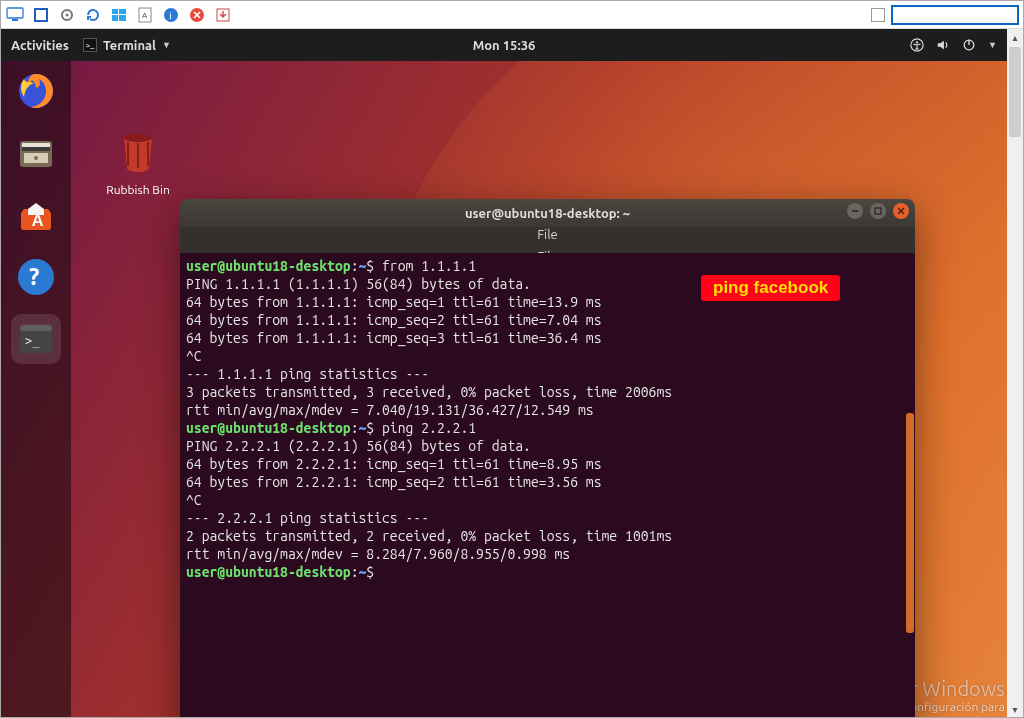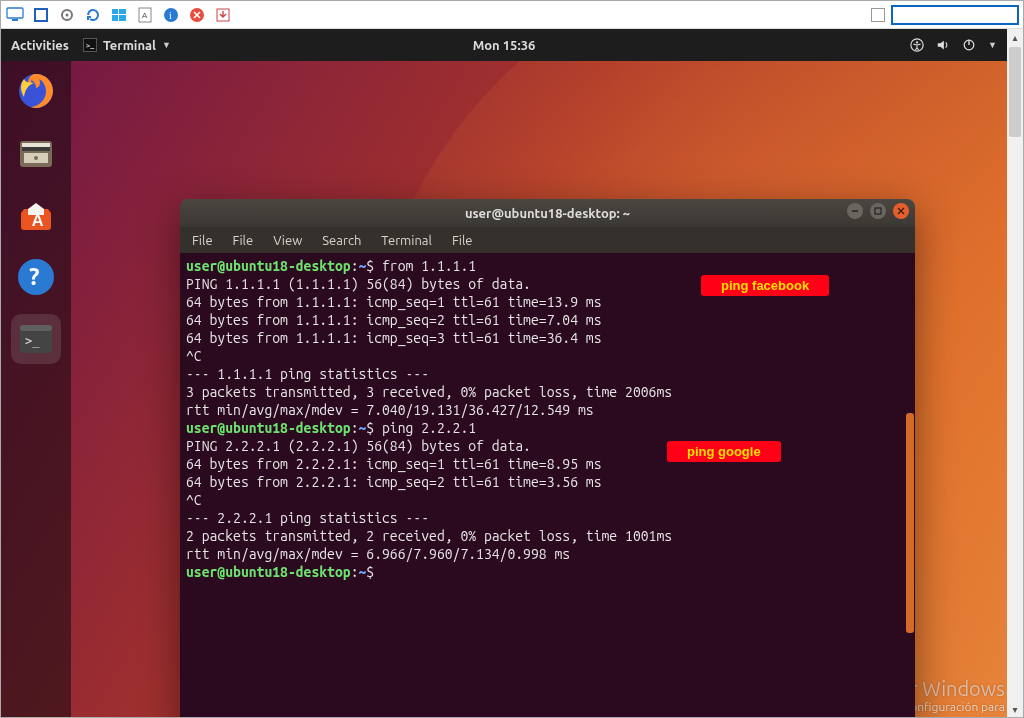--- a/index.html
+++ b/index.html
@@ -48,26 +48,26 @@
   .desktop-icon { position:absolute; top:100px; left:95px; width:84px; text-align:center; color:#fff; font-size:12px; z-index:5;}
   .desktop-icon .bin { width:48px; height:48px; margin:0 auto 6px; position:relative;}
   .desktop-icon .bin svg { width:48px; height:48px; }
   
   .term-window { position:absolute; left:179px; top:170px; width:735px; height:540px; border-radius:8px 8px 0 0; overflow:hidden; box-shadow: 0 12px 40px rgba(0,0,0,0.45); z-index:10; display:flex; flex-direction:column; }
   .term-titlebar { height:28px; background: linear-gradient(#4b4640,#3b3732); display:flex; align-items:center; justify-content:center; color:#ddd; font-size:13px; font-weight:700; position:relative;}
   .term-titlebar .window-controls{ position:absolute; right:6px; top:4px; display:flex; gap:7px;}
   .term-titlebar .wbtn{ width:16px; height:16px; border-radius:50%; display:flex; align-items:center; justify-content:center;}
   .wbtn.min{ background:#6b655f;} .wbtn.max{ background:#6b655f;} .wbtn.close{ background:#e45f2b;}
   .wbtn svg{width:8px;height:8px;}
-  .term-menubar{ height:26px; background:#34302b; color:#d7d3cd; display:flex; align-items:center; gap:20px; padding:0 12px; font-size:13px;}
+  .term-menubar{ height:26px; background:#34302b; color:#d7d3cd; display:flex; align-items:center; gap:8px; padding:0 12px; font-size:13px;flex-direction:column;}
   .term-body{ flex:1; background:#2b0a20; color:#ddd; font-family: "Ubuntu Mono","DejaVu Sans Mono","Menlo",monospace; font-size:14px; line-height:18px; padding:4px 6px; white-space:pre; overflow:hidden; position:relative;}
   .term-body .scroll-thumb{ position:absolute; right:1px; top:160px; width:8px; height:220px; background:#d46a2a; border-radius:3px;}
   .g{ color:#6ee26e; font-weight:600;} .b{ color:#6fa8ff; font-weight:600;} .w{ color:#e6e6e6;}
   
-  .annot { position:absolute; background:#ff0016; color:#ffe000; font-weight:700; font-size:13px; padding:3px 20px; border-radius:3px; z-index:30; font-family: Arial, sans-serif;}
+  .annot { position:absolute; background:#ff0016; color:#ffe000; font-weight:700; font-size:17px; padding:3px 12px; border-radius:3px; z-index:30; font-family: Arial, sans-serif;}
   
   .watermark { position:absolute; right:2px; bottom:4px; color:rgba(255,255,255,0.7); text-align:right; font-size:12px; z-index:6; text-shadow:0 0 2px rgba(0,0,0,0.3);}
   .watermark .big{ font-size:20px; color:rgba(255,255,255,0.55); }
 </style>
 </head>
 <body>
 
 <div class="qemu-window">
 
 
@@ -196,20 +196,30 @@
         </div>
         <div class="app active">
           <svg viewBox="0 0 44 44">
               <rect x="6" y="8" width="32" height="28" rx="3" fill="#2b2b2b"></rect>
               <rect x="6" y="8" width="32" height="6" rx="3" fill="#4a4a4a"></rect>
               <text x="11" y="28" font-size="12" fill="#ddd" font-family="monospace">&gt;_</text>
             </svg>
         </div>
       </div>
 
+      <div class="desktop-icon">
+        <div class="bin">
+          <svg viewBox="0 0 48 48">
+              <ellipse cx="24" cy="9" rx="14" ry="4" fill="#8a1a1a"></ellipse>
+              <path d="M10 9c0 2 6 4 14 4s14-2 14-4l-3 30c0 2-5 4-11 4s-11-2-11-4z" fill="#c23a2a"></path>
+              <path d="M14 13v24M24 14v25M34 13v24" stroke="#7a1515" stroke-width="1.5"></path>
+            </svg>
+        </div>
+        <div>Rubbish Bin</div>
+      </div>
 
       <div class="term-window">
         <div class="term-titlebar">
           <span>user@ubuntu18-desktop: ~</span>
           <div class="window-controls">
             <div class="wbtn min">
                 <svg viewBox="0 0 8 8">
                   <line x1="1" y1="4" x2="7" y2="4" stroke="#222" stroke-width="1.3"></line>
                 </svg>
               </div>
@@ -243,28 +253,27 @@
 <span class="w">--- 1.1.1.1 ping statistics ---</span>
 <span class="w">3 packets transmitted, 3 received, 0% packet loss, time 2006ms</span>
 <span class="w">rtt min/avg/max/mdev = 7.040/19.131/36.427/12.549 ms</span>
 <span class="g">user@ubuntu18-desktop</span><span class="w">:</span><span class="b">~</span><span class="w">$</span><span class="w"> </span><span class="w">ping 2.2.2.1</span>
 <span class="w">PING 2.2.2.1 (2.2.2.1) 56(84) bytes of data.</span>
 <span class="w">64 bytes from 2.2.2.1: icmp_seq=1 ttl=61 time=8.95 ms</span>
 <span class="w">64 bytes from 2.2.2.1: icmp_seq=2 ttl=61 time=3.56 ms</span>
 <span class="w">^C</span>
 <span class="w">--- 2.2.2.1 ping statistics ---</span>
 <span class="w">2 packets transmitted, 2 received, 0% packet loss, time 1001ms</span>
-<span class="w">rtt min/avg/max/mdev = 6.966/7.960/7.134/0.998 ms</span>
+<span class="w">rtt min/avg/max/mdev = 8.284/7.960/8.955/0.998 ms</span>
 <span class="g">user@ubuntu18-desktop</span><span class="w">:</span><span class="b">~</span><span class="w">$</span><span class="w"> </span>
           <div class="scroll-thumb"></div>
         </div>
       </div>
 
       <div class="annot" style="left:700px; top:246px;">ping facebook</div>
-      <div class="annot" style="left:666px; top:412px;">ping google</div>
 
       <div class="watermark">
         <div class="big">Activar Windows</div>
         <div>Ve a Configuración para</div>
       </div>
     </div>
 
     <div class="qemu-scroll">
       <div class="arrow">▴</div>
       <div class="track">

